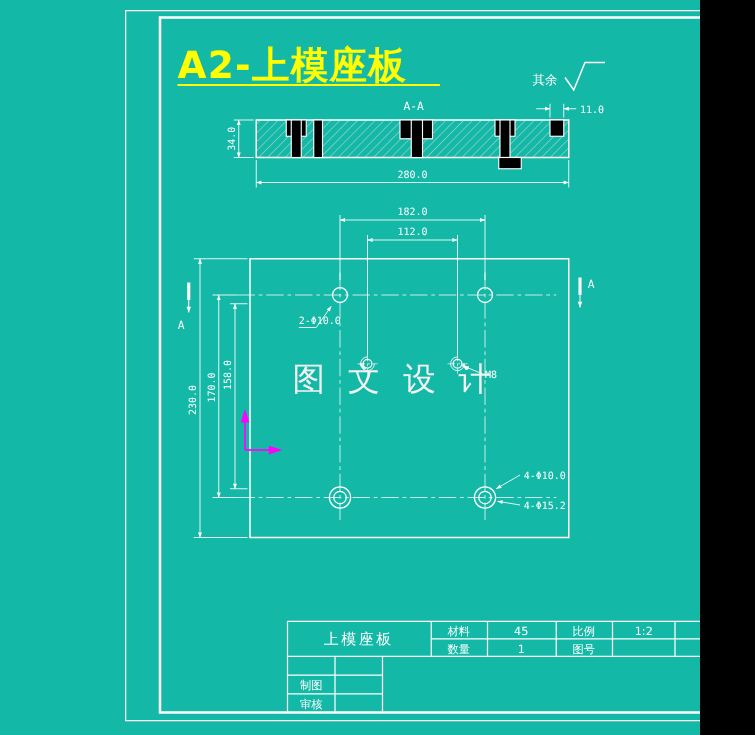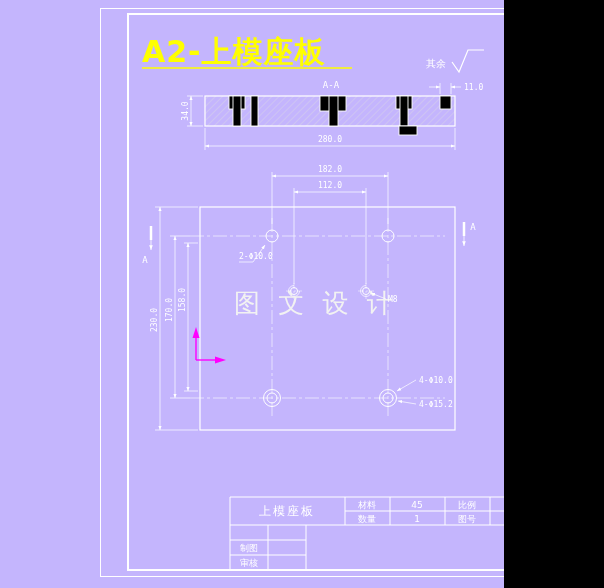--- a/index.html
+++ b/index.html
@@ -1,16 +1,16 @@
 <!DOCTYPE html>
 <html><head>
 <meta charset="utf-8">
 <style>
   html,body{margin:0;padding:0;background:#000;}
-  .canvas{position:relative;width:504px;height:588px;background:#c4b5fd;overflow:hidden;}
+  .canvas{position:relative;width:560px;height:588px;background:#14b8a6;overflow:hidden;}
   svg{display:block;}
   svg text{fill:#ffffff;font-family:"DejaVu Sans Mono",monospace;}
   .thin{fill:none;stroke:#ffffff;stroke-width:1;}
   .thick{fill:none;stroke:#ffffff;stroke-width:2;}
   .main-title{font-size:30px;font-weight:bold;fill:#ffff00;font-family:"DejaVu Sans",sans-serif;letter-spacing:1px;}
   .sym{fill:none;stroke:#ffffff;stroke-width:1.2;}
   .cut{fill:#000000;stroke:#ffffff;stroke-width:0.9;}
   .hole{fill:none;stroke:#ffffff;stroke-width:1;}
   .thread{fill:none;stroke:#ffffff;stroke-width:0.7;}
   .cl{stroke:#ffffff;stroke-width:0.6;stroke-dasharray:14 3 3 3;}

